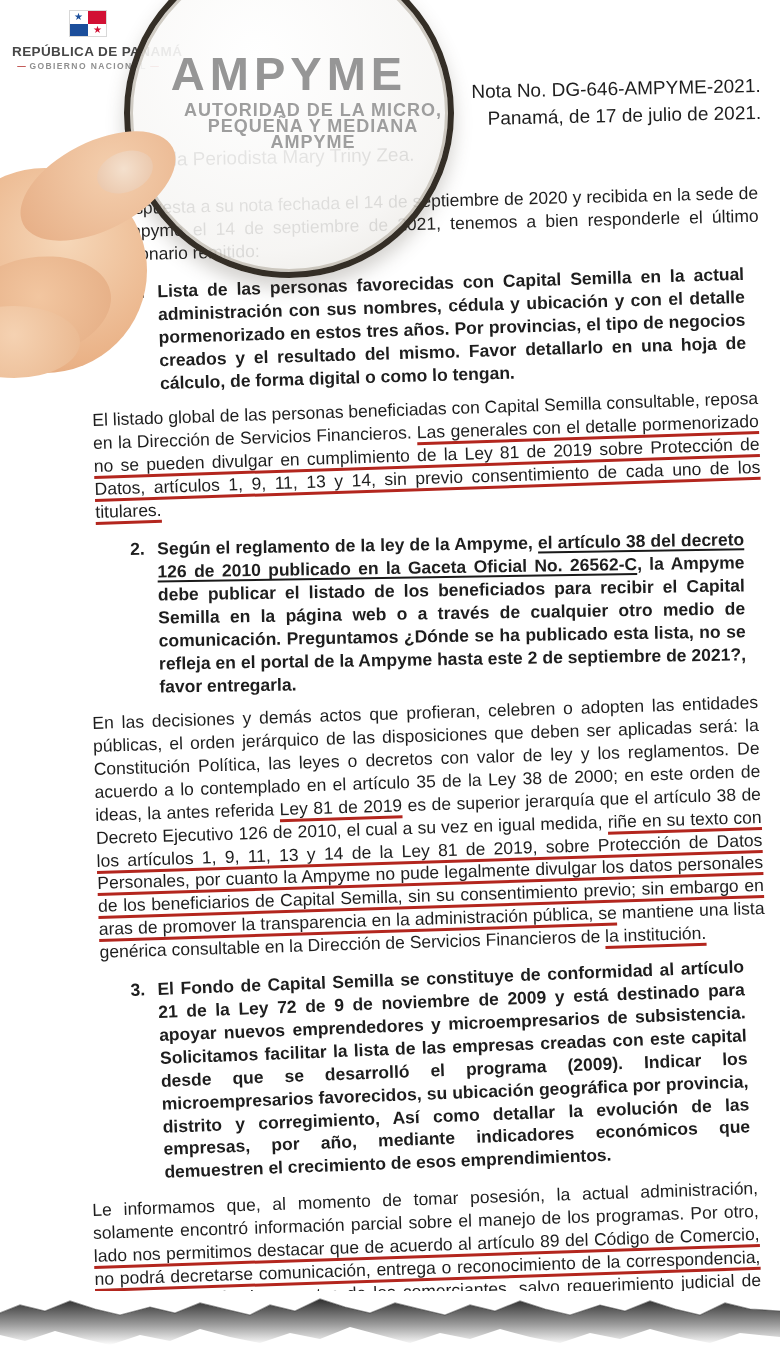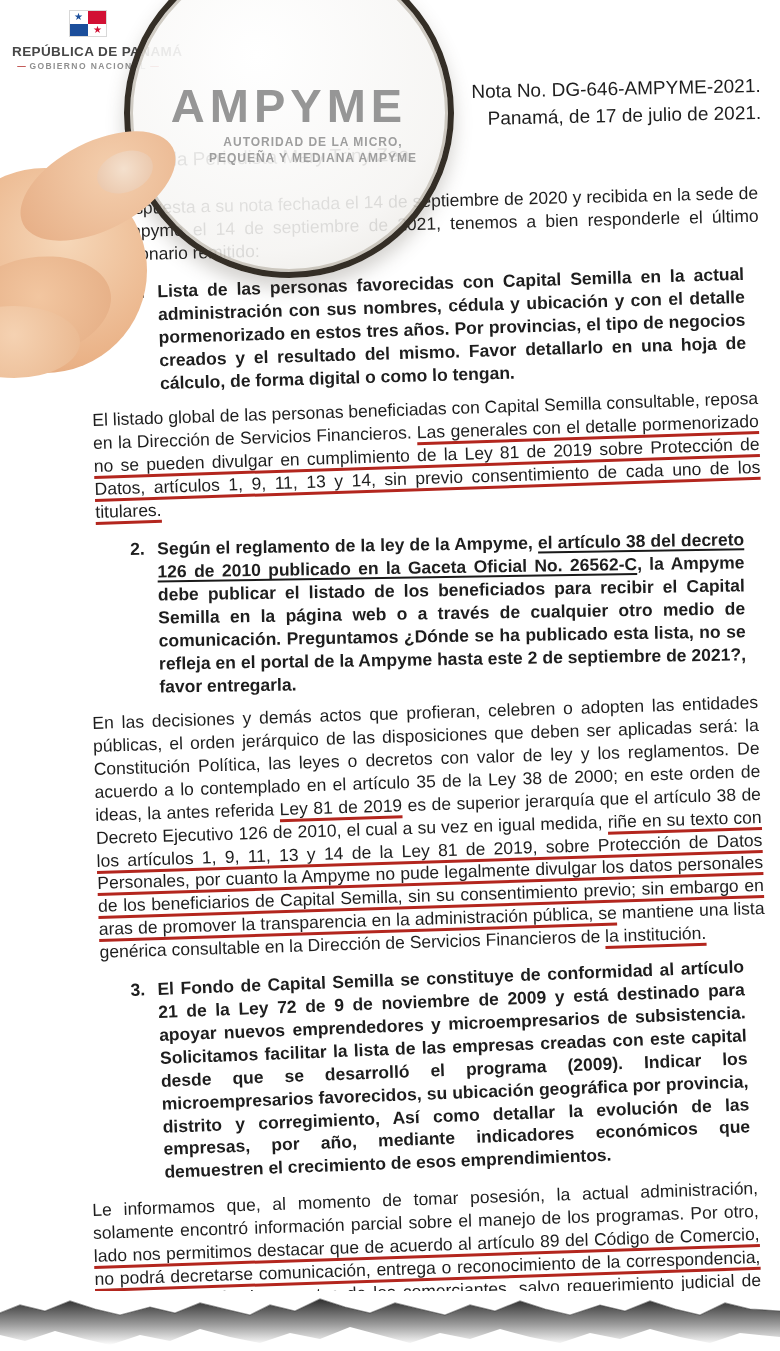--- a/index.html
+++ b/index.html
@@ -42,23 +42,23 @@
   
   .handle,.ferrule{position:absolute;transform-origin:0 50%;z-index:4;}
   .ferrule{left:140px;top:176px;width:48px;height:30px;transform:rotate(146deg);
     background:linear-gradient(180deg,#8a8a8a,#222 55%,#000);border-radius:4px;}
   .handle{left:140px;top:178px;width:178px;height:26px;transform:rotate(146deg) translateX(30px);
     background:linear-gradient(180deg,#2e2e2e,#000 45%,#000);border-radius:13px;}
   .glass{position:absolute;left:124px;top:-52px;width:318px;height:318px;border-radius:50%;
     border:6px solid #342e26;z-index:5;
     background:radial-gradient(circle at 40% 32%, rgba(255,255,255,.93), rgba(245,244,242,.88) 68%, rgba(226,223,217,.86));
     box-shadow:0 10px 18px rgba(80,70,60,.25), inset 0 0 0 3px rgba(140,128,110,.38);}
-  .glass-logo{position:absolute;left:0;top:96px;width:100%;text-align:center;margin-top:32px;}
+  .glass-logo{position:absolute;left:0;top:96px;width:100%;text-align:center;}
   .ampyme{font-size:47px;font-weight:bold;color:#969696;letter-spacing:5px;line-height:48px;}
-  .ampyme-sub{margin-top:4px;font-size:12px;font-weight:bold;color:#9e9e9e;letter-spacing:1px;line-height:16px;padding-left:48px;}
+  .ampyme-sub{margin-top:4px;font-size:18px;font-weight:bold;color:#9e9e9e;letter-spacing:1px;line-height:16px;padding-left:48px;}
   
   .hand{position:absolute;left:0;top:0;z-index:6;}
   .hand div{position:absolute;border-radius:50%;}
   .palm{left:-58px;top:168px;width:205px;height:205px;
     background:radial-gradient(circle at 60% 35%, #f6d7b8, #eab287 68%, #d89a6f);}
   .thumb{left:14px;top:142px;width:168px;height:88px;transform:rotate(-27deg);
     background:radial-gradient(circle at 62% 42%, #f4cfae, #e6ad84);}
   .nail{left:96px;top:152px;width:58px;height:40px;transform:rotate(-22deg);
     background:radial-gradient(circle at 50% 42%, #f4e0cd, #e9c3a6);}
   .finger-lower{left:-46px;top:258px;width:158px;height:100px;transform:rotate(-12deg);

